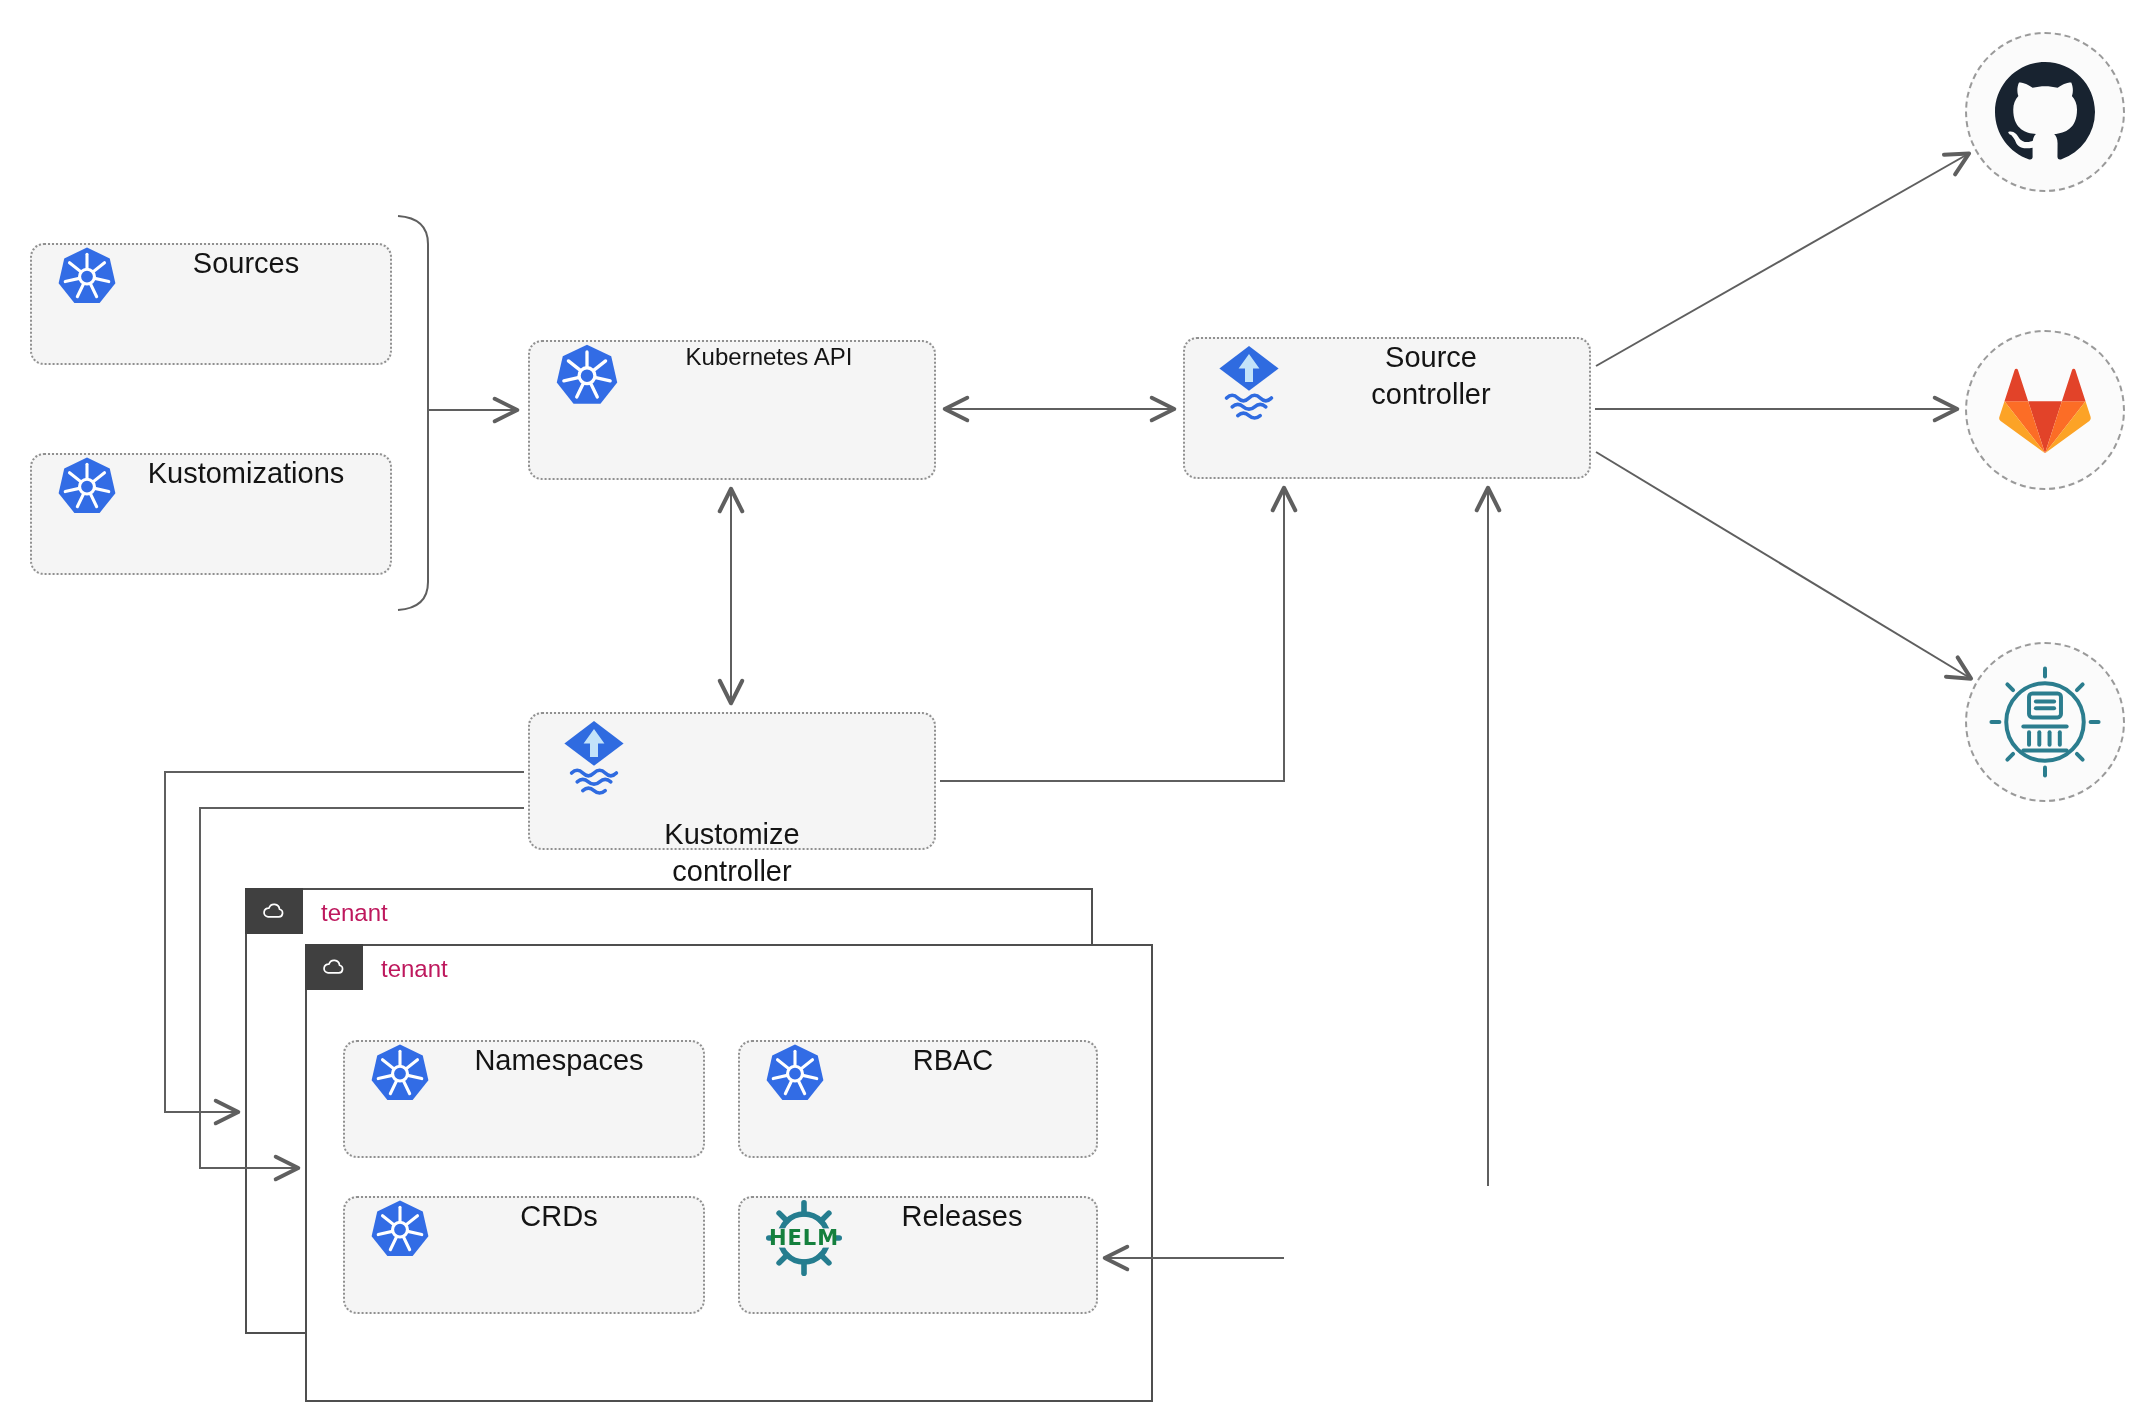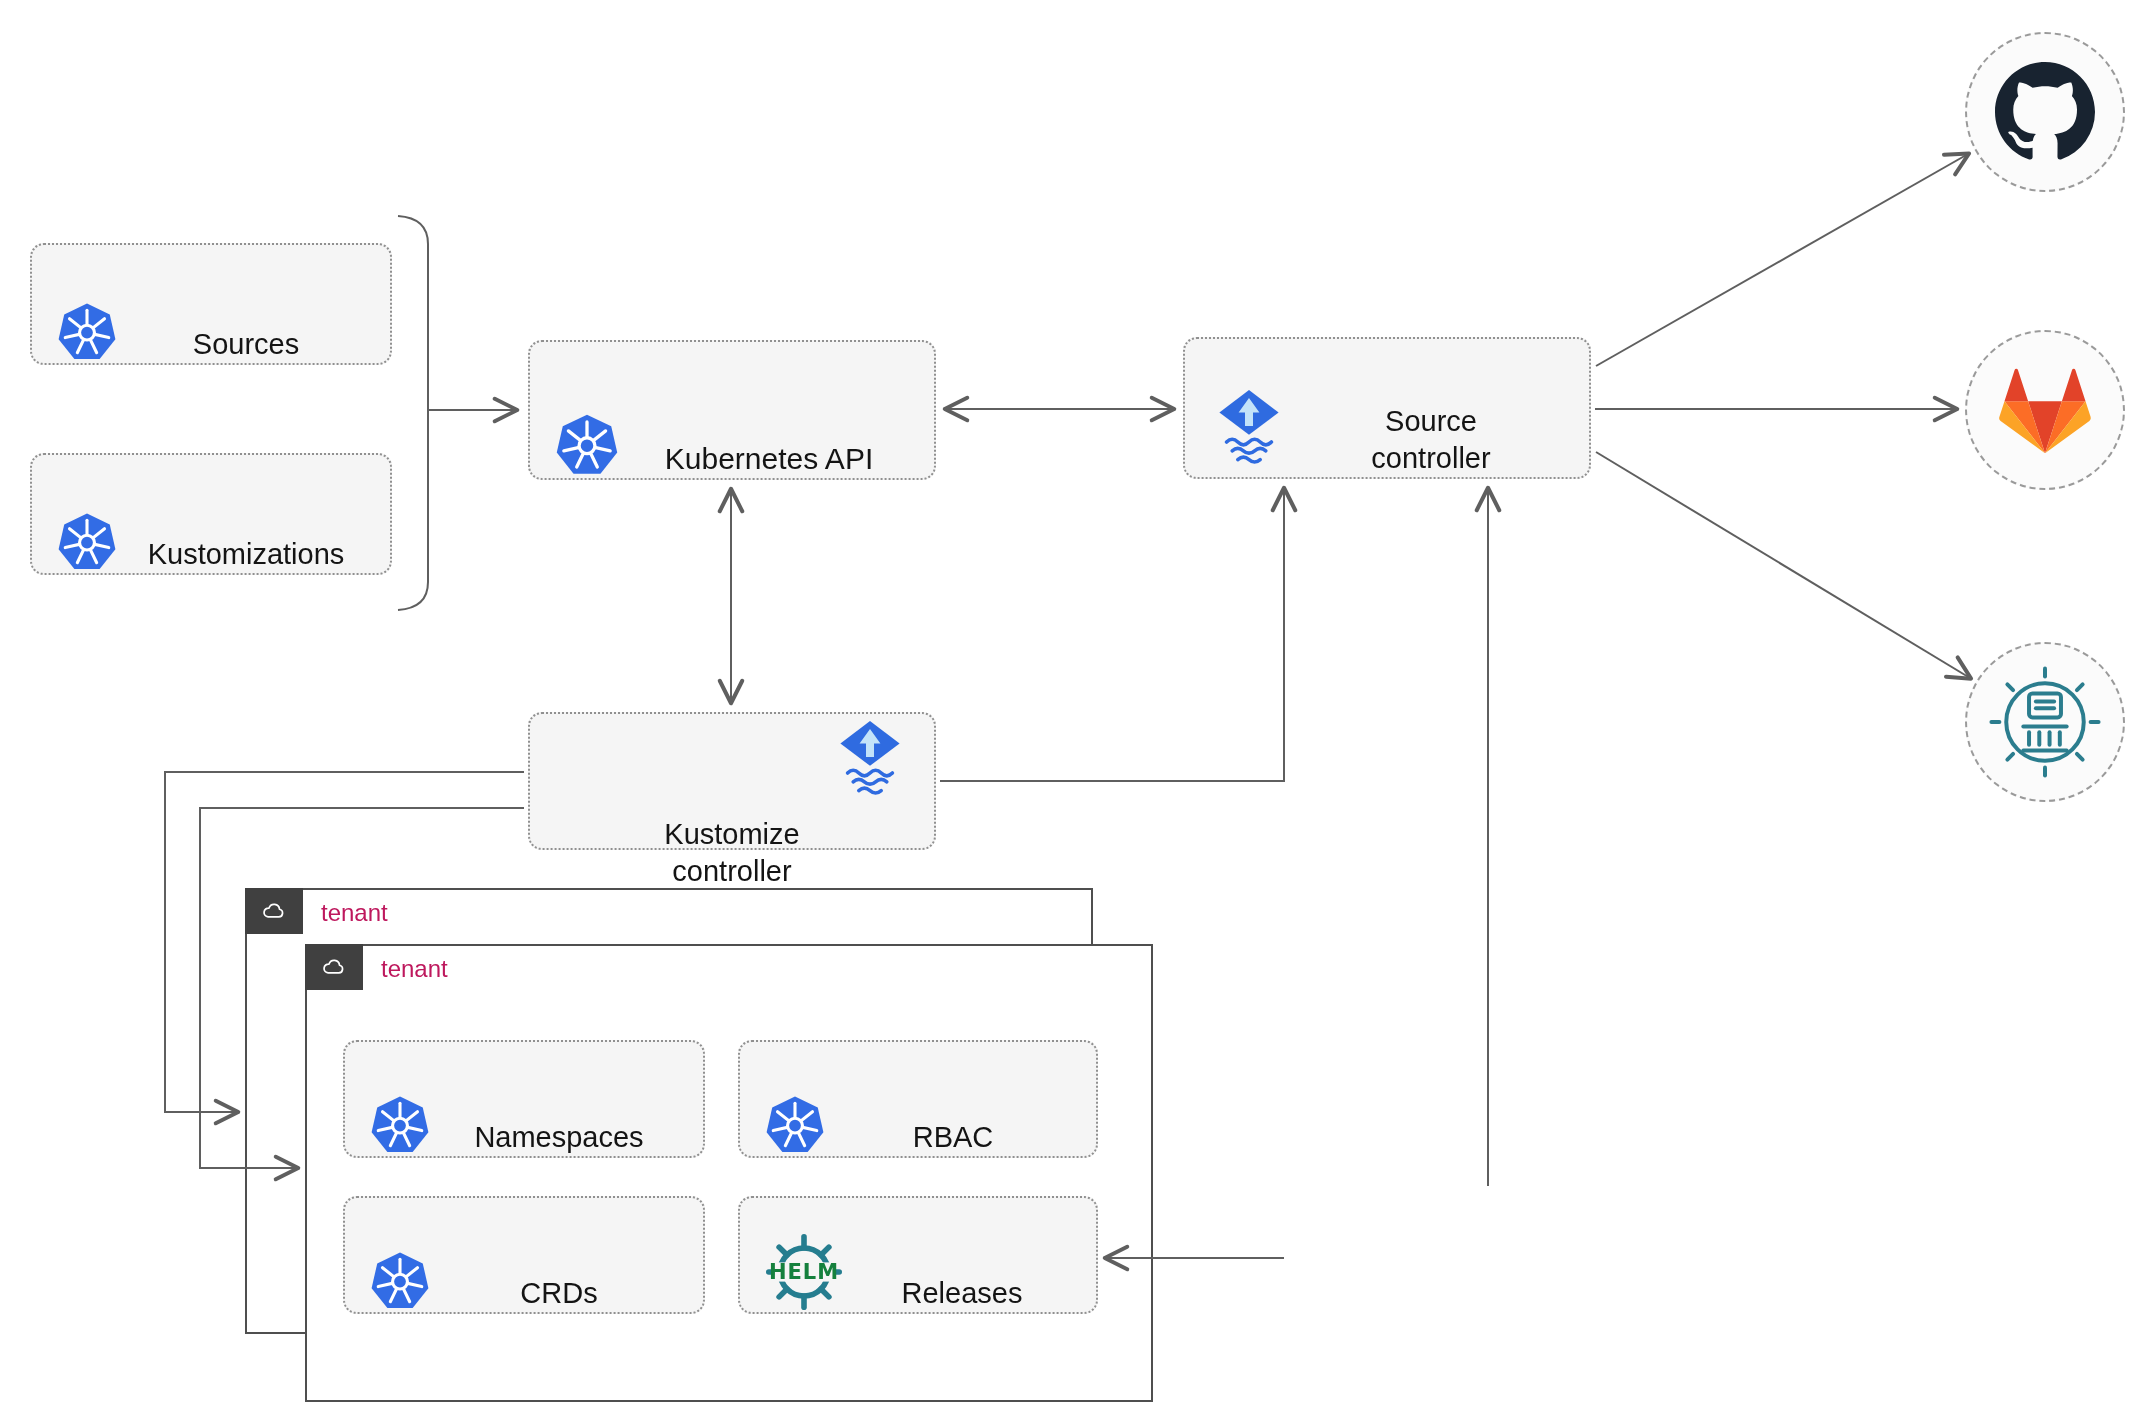--- a/index.html
+++ b/index.html
@@ -3,31 +3,31 @@
 <meta charset="utf-8">
 <style>
   * { margin:0; padding:0; box-sizing:border-box; }
   html,body { background:#ffffff; }
   body { font-family:"Liberation Sans", sans-serif; color:#161616; }
 
   .canvas { position:relative; width:2144px; height:1407px; background:#ffffff; overflow:hidden; }
 
   
   .node {
-    position:absolute; display:flex; align-items:flex-end; gap:8px;
+    position:absolute; display:flex; align-items:flex-start; gap:8px;
     background:#f5f5f5; border:2px dotted #909090; border-radius:14px;
     padding:0 24px; z-index:3;
   }
   .node .lbl { flex:1; text-align:center; font-size:29px; line-height:1.28; color:#141414; }
 
   
   #sources               { left:30px;   top:243px;  width:362px; height:122px; }
   #kustomizations        { left:30px;   top:453px;  width:362px; height:122px; }
   #k8s-api               { left:528px;  top:340px;  width:408px; height:140px; }
-  #k8s-api .lbl          { font-size:30px; }
+  #k8s-api .lbl          { font-size:24px; }
   #source-controller     { left:1183px; top:337px;  width:408px; height:142px; }
   #kustomize-controller  { left:528px;  top:712px;  width:408px; height:138px;flex-direction:column; }
   #helm-controller       { left:1288px; top:1190px; width:400px; height:145px; }
   #namespaces            { left:343px;  top:1040px; width:362px; height:118px; }
   #rbac                  { left:738px;  top:1040px; width:360px; height:118px; }
   #crds                  { left:343px;  top:1196px; width:362px; height:118px; }
   #releases              { left:738px;  top:1196px; width:360px; height:118px; }
 
   
   .node.controller .lbl { max-width:215px; margin:0 auto; }

